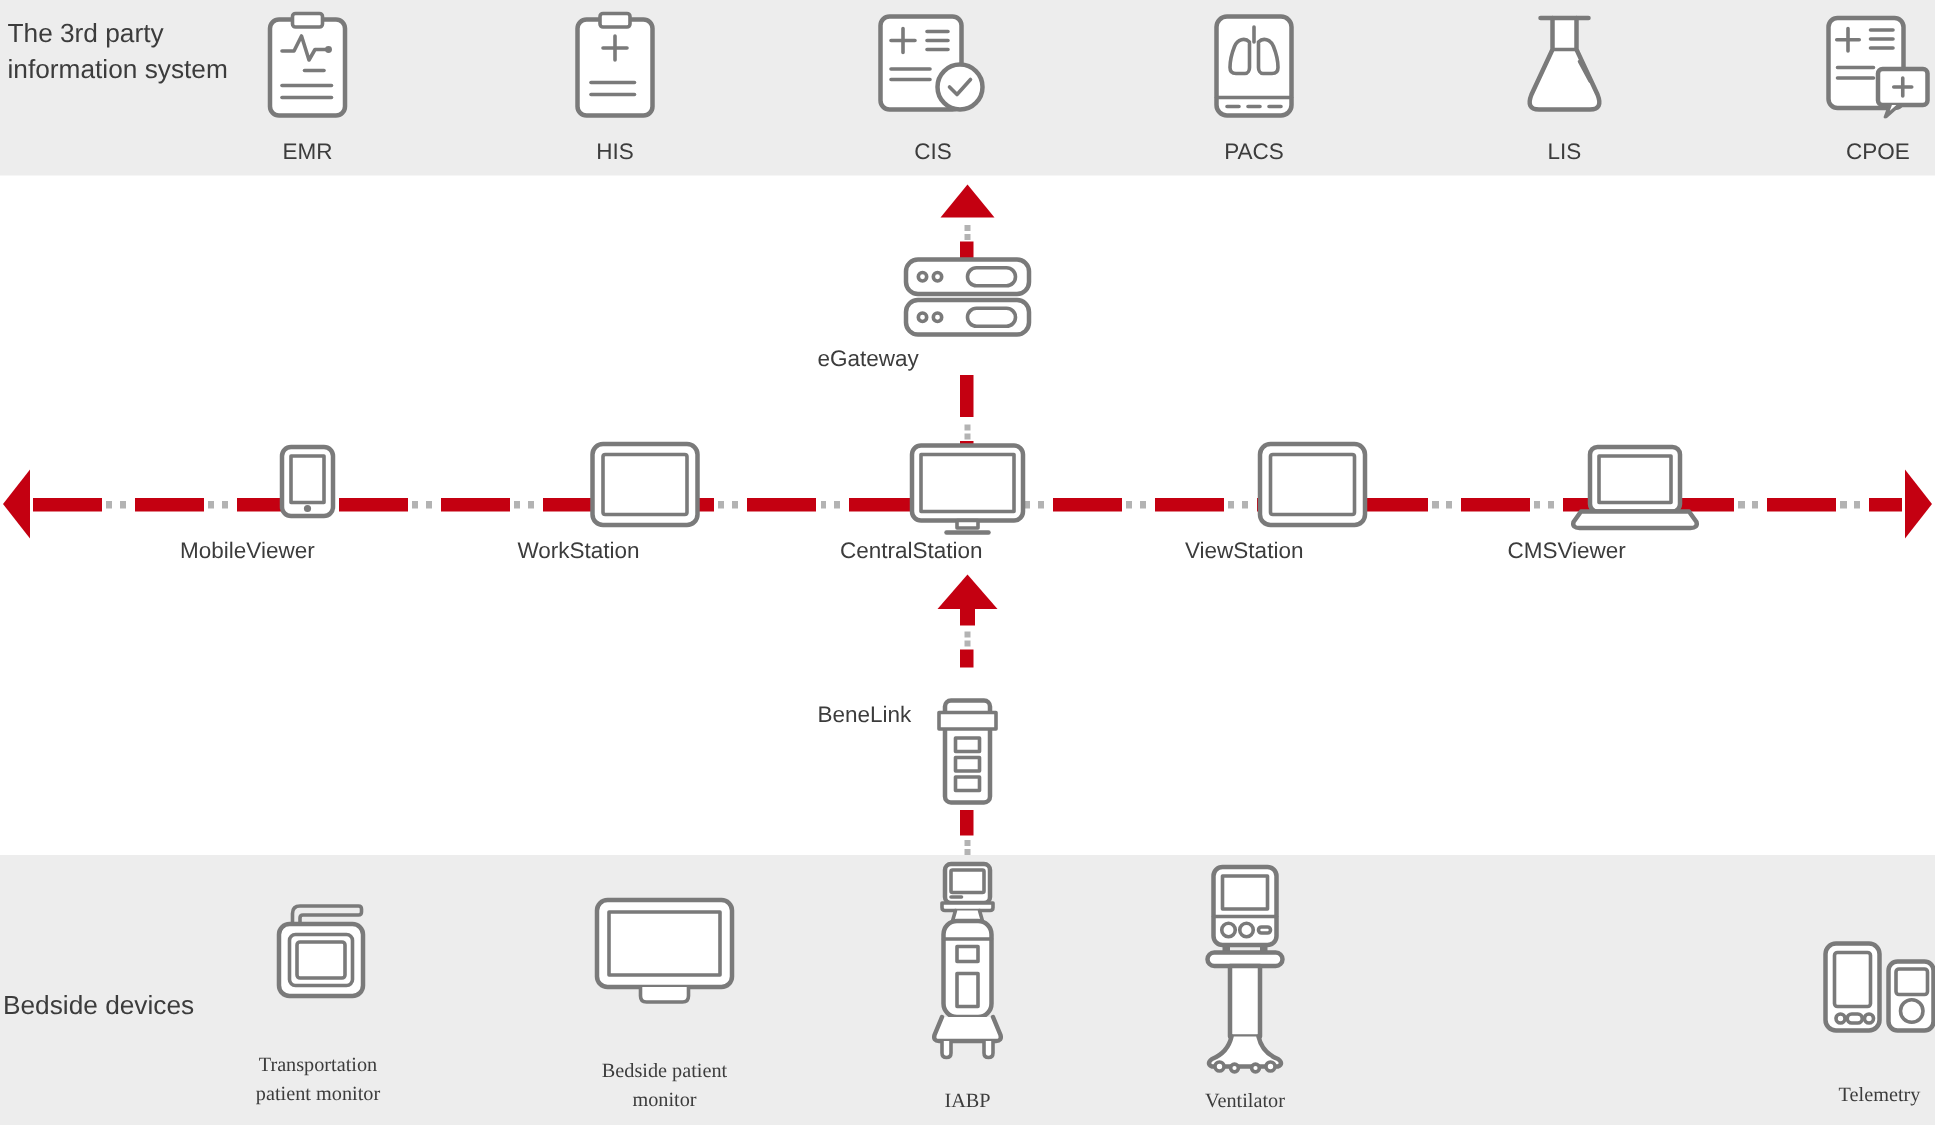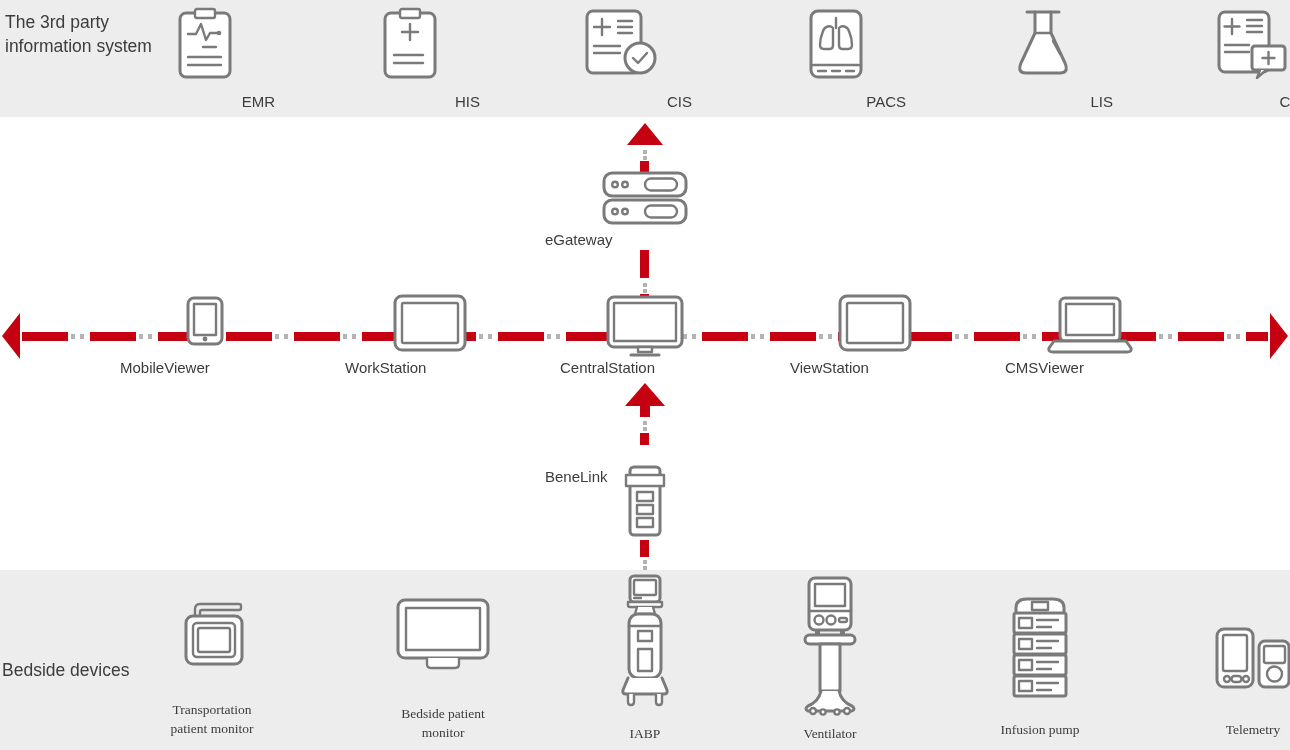--- a/index.html
+++ b/index.html
@@ -6,21 +6,21 @@
     --red:#c40011; --icon:#7a7a7a; --band:#ededed; --text:#3c3c3c; --dot:#b3b3b3;
   }
   html,body{margin:0;padding:0;background:#fff;}
   .canvas{position:relative;width:1290px;height:750px;overflow:hidden;background:#fff;
           font-family:"Liberation Sans",sans-serif;color:var(--text);}
   .band{position:absolute;left:0;width:1290px;background:var(--band);}
   .band.top{top:0;height:117px;}
   .band.bottom{top:570px;height:180px;}
   .title{position:absolute;left:5px;top:10px;font-size:17.5px;line-height:24px;}
   .bedside-title{position:absolute;left:2px;top:660px;font-size:17.5px;}
-  .sys{position:absolute;top:2px;width:140px;text-align:right;}
+  .sys{position:absolute;top:2px;width:140px;text-align:center;}
   .sys .iw{height:84px;display:flex;align-items:center;justify-content:center;}
   .sys-label{font-size:15px;margin-top:7px;}
   .node{position:absolute;top:293px;width:170px;}
   .node svg{display:block;margin:0 auto;}
   .node-label{position:absolute;left:0;right:0;top:66px;font-size:15px;}
   .dev{position:absolute;top:574px;width:190px;text-align:center;}
   .dev svg{display:block;margin:0 auto;}
   .dev-label{position:absolute;left:0;right:0;font-size:13.5px;line-height:19px;font-family:Liberation Serif, serif;}
   .hdash{position:absolute;left:22px;right:22px;top:332px;height:9px;
     background:repeating-linear-gradient(90deg,var(--red) 0 46px,transparent 46px 68px);}
@@ -282,41 +282,20 @@
       <circle class="s2 fw" cx="11" cy="135" r="3"></circle>
         <circle class="s2 fw" cx="21" cy="136" r="2.6"></circle>
       <circle class="s2 fw" cx="35" cy="136" r="2.6"></circle>
         <circle class="s2 fw" cx="45" cy="135" r="3"></circle>
     </svg>
     <div class="dev-label" style="top:150px">
       <div>Ventilator</div>
     </div>
   </div>
 
-  <div class="dev" style="left:945px">
-    <svg style="margin-top:22px" width="58" height="102" viewBox="0 0 58 102">
-      <path class="s fw" d="M5 17 v-5 q0 -9 11 -9 h26 q11 0 11 9 v5"></path>
-      <rect class="s2" x="21" y="6" width="16" height="8"></rect>
-      <rect class="s fw" x="3" y="17" width="52" height="20" rx="2"></rect>
-      <rect class="s2" x="8" y="22" width="13" height="10"></rect>
-        <path class="s2" d="M26 24 h21 M26 31 h14"></path>
-      <rect class="s fw" x="3" y="38" width="52" height="20" rx="2"></rect>
-      <rect class="s2" x="8" y="43" width="13" height="10"></rect>
-        <path class="s2" d="M26 45 h21 M26 52 h14"></path>
-      <rect class="s fw" x="3" y="59" width="52" height="20" rx="2"></rect>
-      <rect class="s2" x="8" y="64" width="13" height="10"></rect>
-        <path class="s2" d="M26 66 h21 M26 73 h14"></path>
-      <rect class="s fw" x="3" y="80" width="52" height="20" rx="2"></rect>
-      <rect class="s2" x="8" y="85" width="13" height="10"></rect>
-        <path class="s2" d="M26 87 h21 M26 94 h14"></path>
-    </svg>
-    <div class="dev-label" style="top:146px">
-      <div>Infusion pump</div>
-    </div>
-  </div>
 
   <div class="dev" style="left:1158px">
     <svg style="margin-top:53px" width="76" height="62" viewBox="0 0 76 62">
       <rect class="s fw" x="2" y="2" width="36" height="58" rx="7"></rect>
       <rect class="s2 fw" x="8" y="8" width="24" height="36" rx="2"></rect>
       <circle class="s2" cx="12" cy="52" r="3"></circle>
       <rect class="s2" x="16.5" y="49" width="10" height="6" rx="3"></rect>
       <circle class="s2" cx="31" cy="52" r="3"></circle>
       <rect class="s fw" x="44" y="14" width="30" height="46" rx="6"></rect>
       <rect class="s2 fw" x="49" y="19" width="21" height="17" rx="2"></rect>

